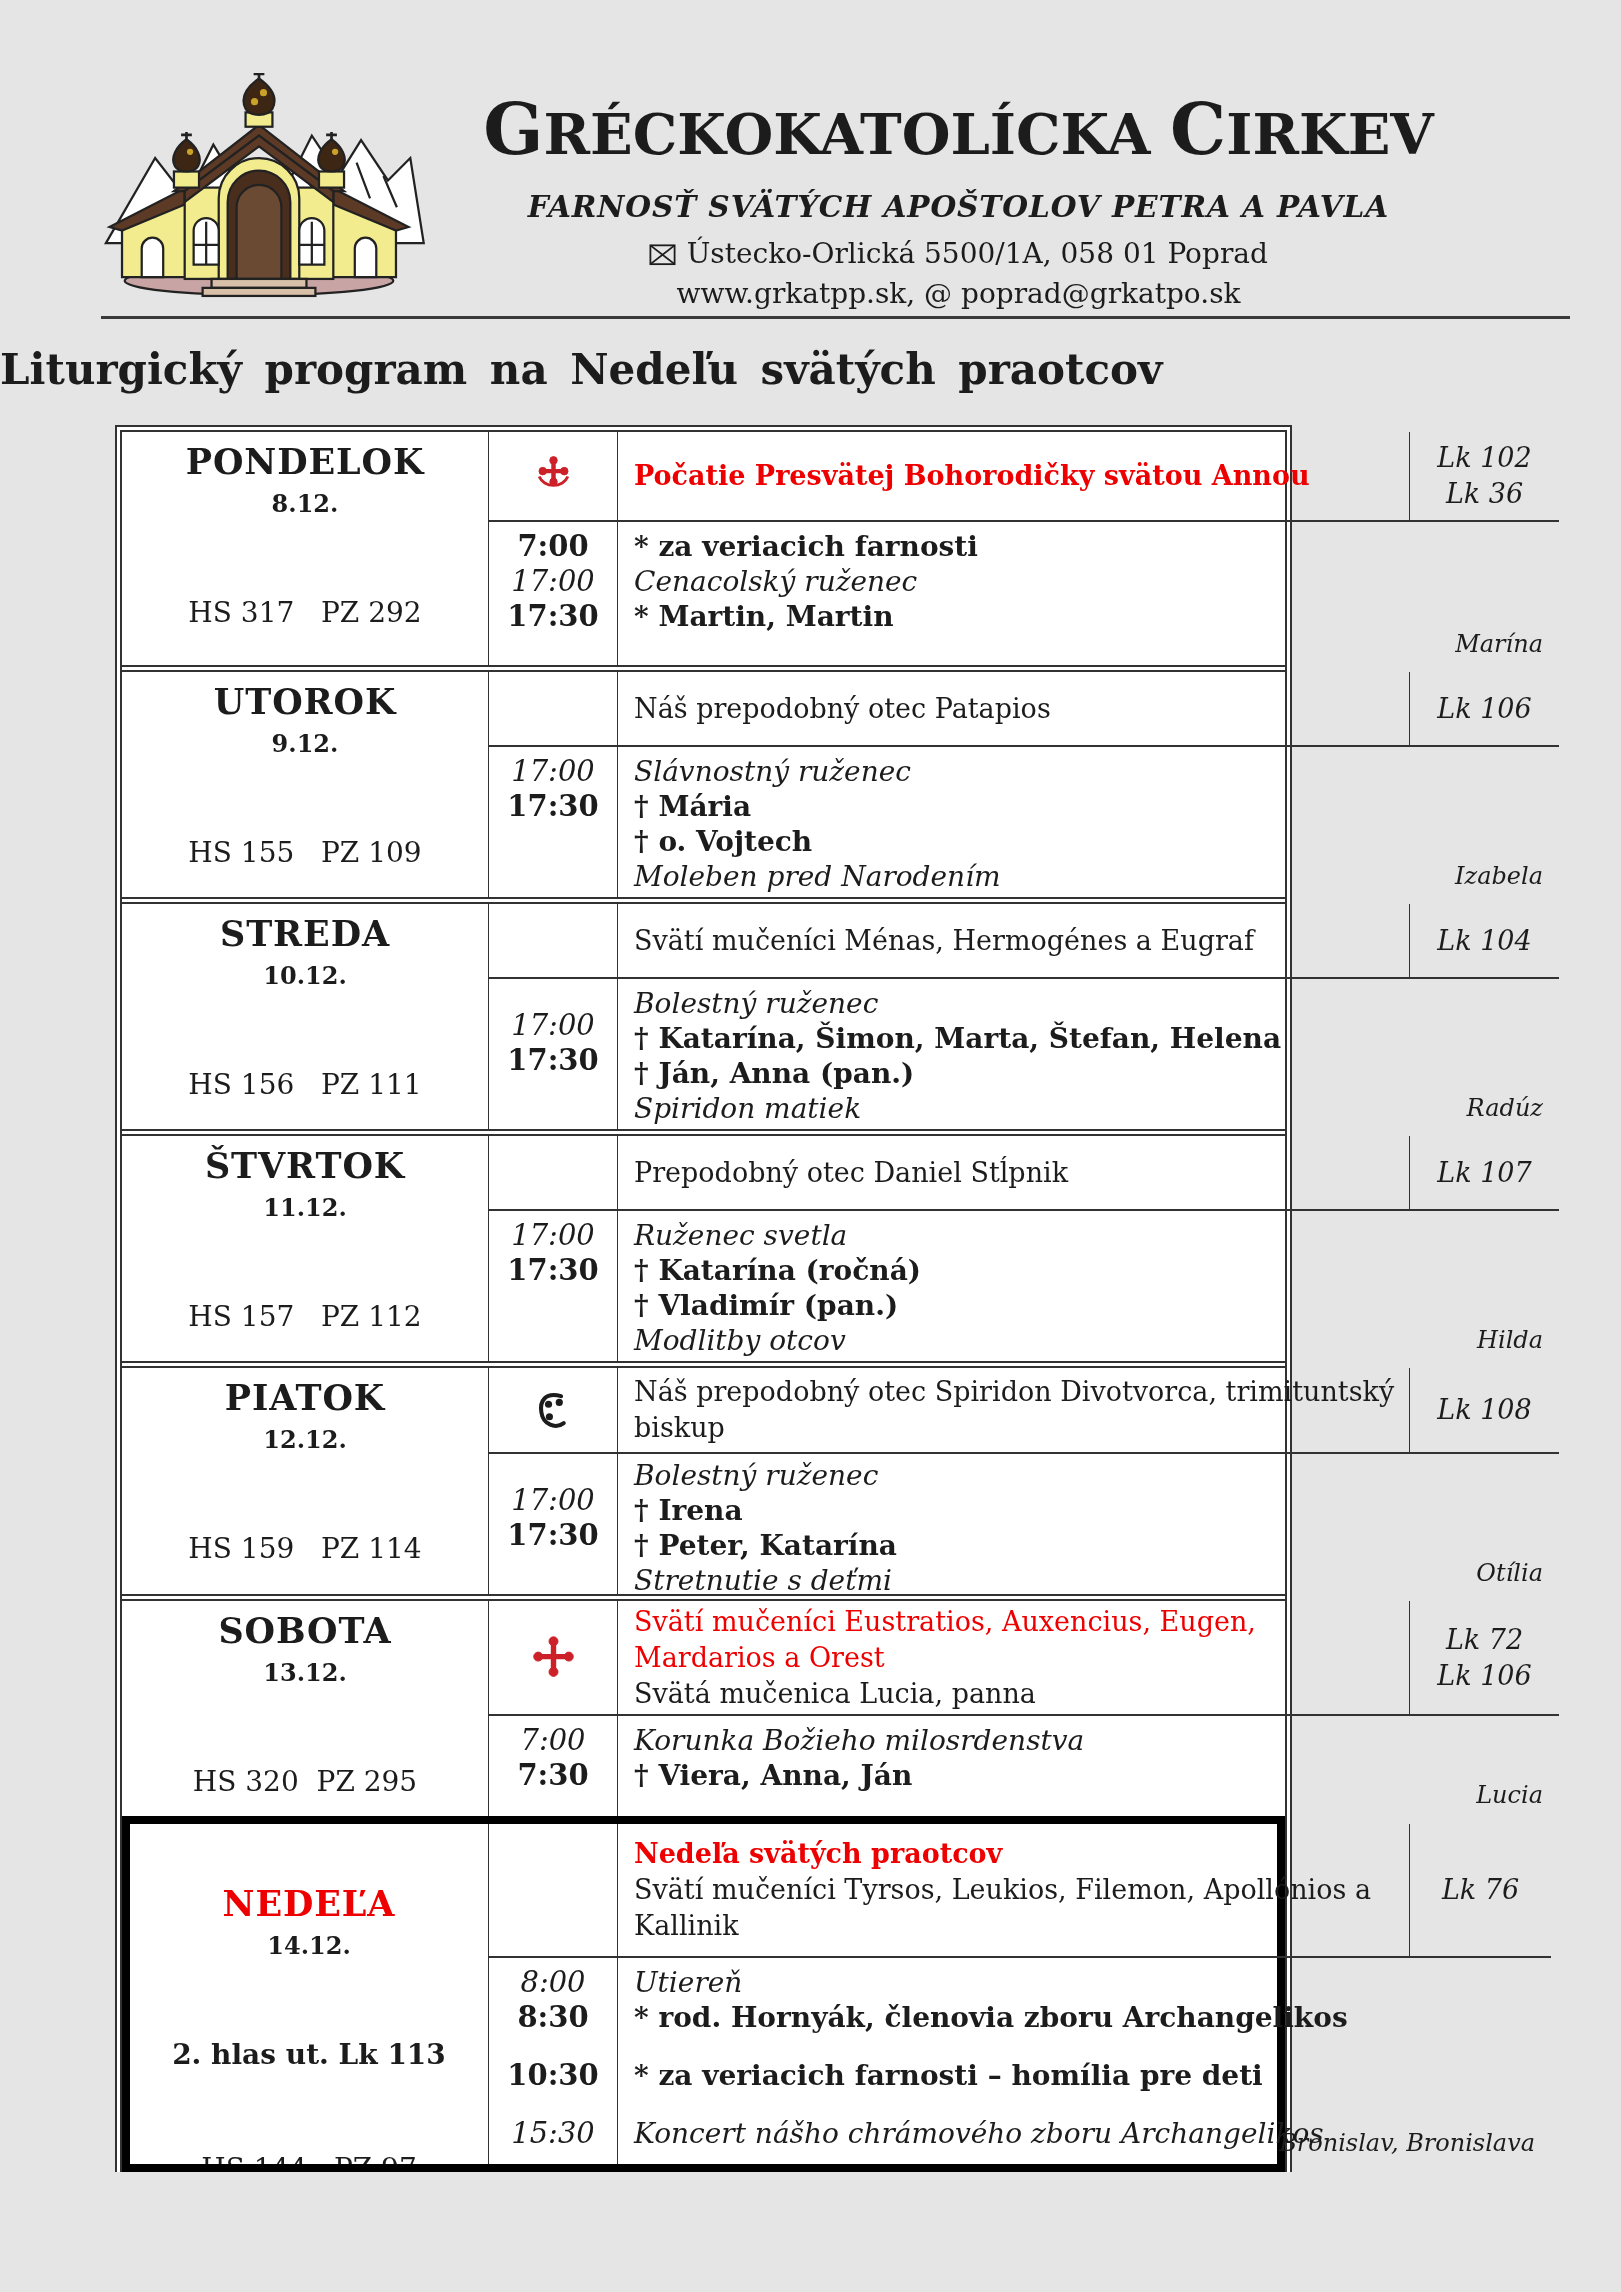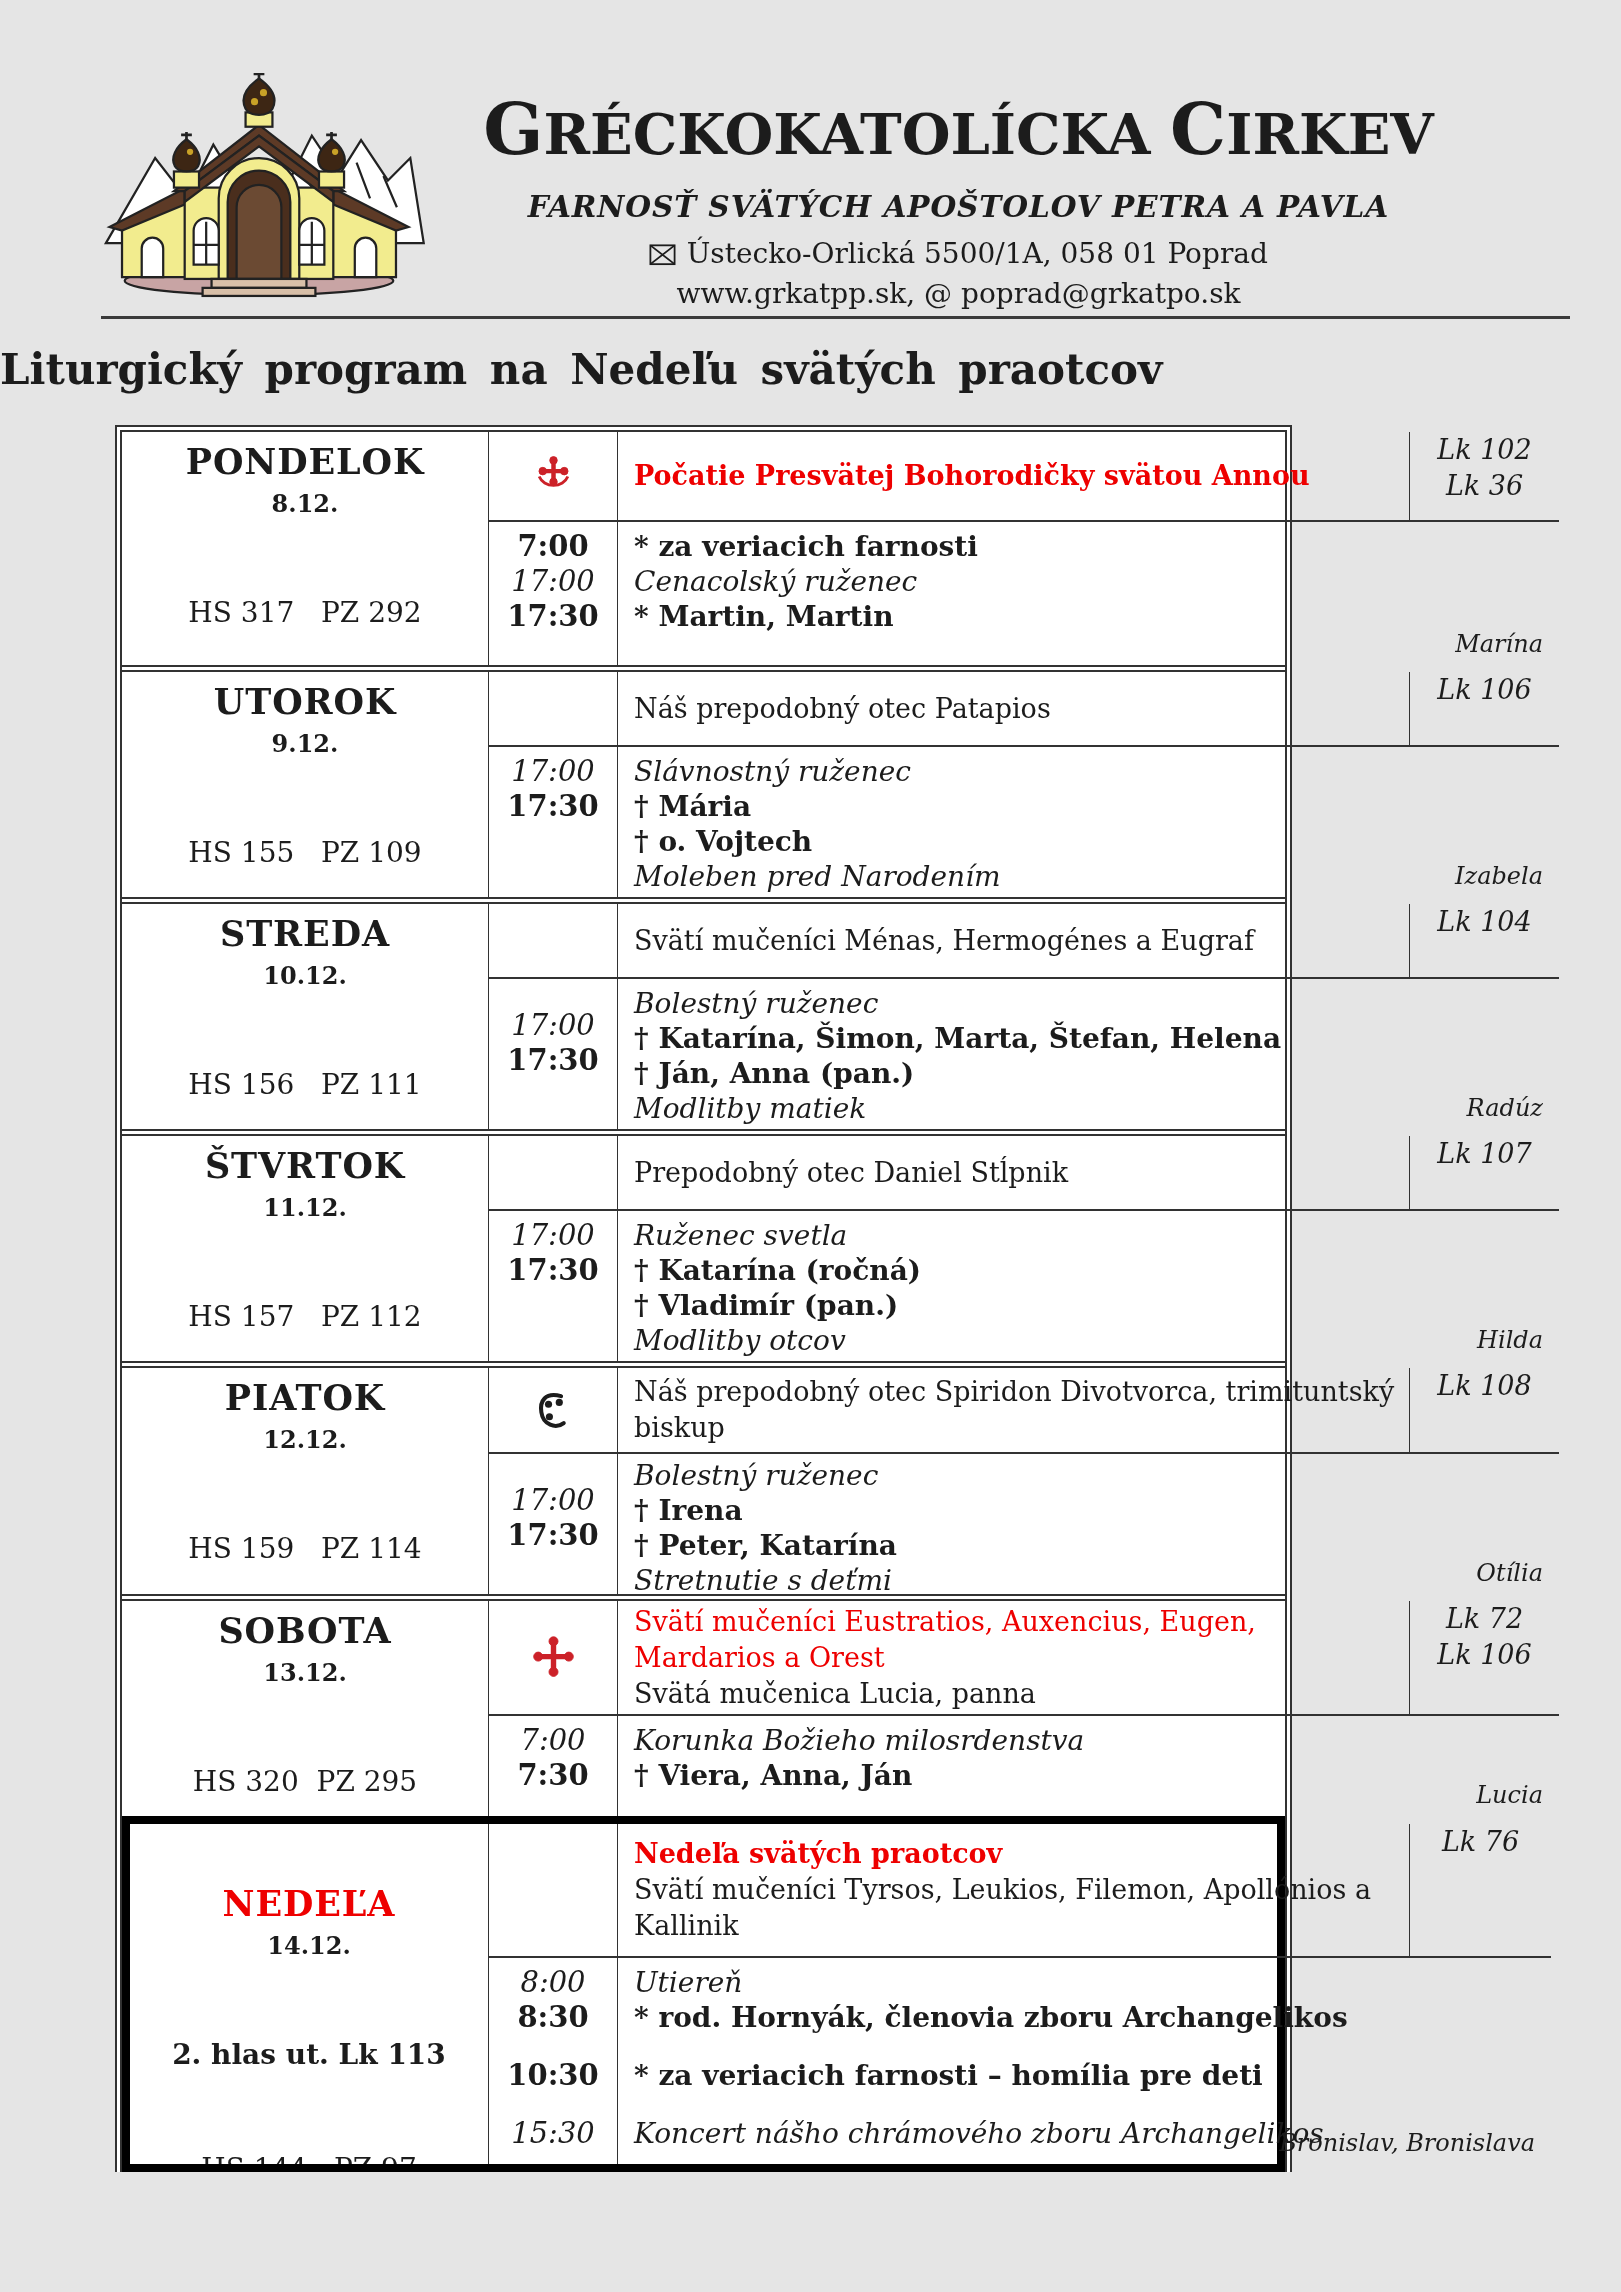--- a/index.html
+++ b/index.html
@@ -33,21 +33,21 @@
   .day-block.sunday{border:8px solid #000;grid-template-columns:359px 129px 791px 142px;}
   .cell{overflow:hidden;}
   .day-cell{grid-row:1/3;grid-column:1;border-right:1.8px solid var(--line);display:flex;flex-direction:column;align-items:center;text-align:center;padding:9px 5.4px 14.3px 5.4px;}
   .day-name{font-size:35px;font-weight:bold;letter-spacing:0.9px;}
   .day-name.red{color:var(--red);}
   .day-date{font-size:24px;margin-top:7px;font-weight:bold;}
   .day-notes{margin-top:auto;font-size:28px;line-height:38px;white-space:pre-wrap;}
   .dn.b{font-weight:bold;}
   .icon-cell{grid-row:1;grid-column:2;border-right:1.8px solid var(--line);border-bottom:2.7px solid var(--line);display:flex;align-items:center;justify-content:center;}
   .feast-cell{grid-row:1;grid-column:3;border-bottom:2.7px solid var(--line);display:flex;flex-direction:column;justify-content:center;padding:3.6px 10.7px 3.6px 16px;font-size:27px;line-height:36px;}
-  .lk-cell{grid-row:1;grid-column:4;border-left:1.8px solid var(--line);border-bottom:2.7px solid var(--line);display:flex;flex-direction:column;align-items:center;font-style:italic;font-size:27px;line-height:36px;}
+  .lk-cell{grid-row:1;grid-column:4;border-left:1.8px solid var(--line);border-bottom:2.7px solid var(--line);display:flex;flex-direction:column;justify-content:center;align-items:center;font-style:italic;font-size:27px;line-height:36px;}
   .time-cell{grid-row:2;grid-column:2;border-right:1.8px solid var(--line);text-align:center;padding-top:7.2px;font-size:29px;line-height:35px;}
   .time-cell.offset{padding-top:29px;}
   .body-cell{grid-row:2;grid-column:3/5;position:relative;padding:7.2px 14.3px 3.6px 16px;font-size:28px;line-height:35px;}
   .fl.red{color:var(--red);}
   .b{font-weight:bold;}
   .i{font-style:italic;}
   .gap{margin-top:23px;}
   .nameday{position:absolute;right:16px;bottom:2.7px;font-size:24px;font-style:italic;}
 </style>
 </head>
@@ -215,21 +215,21 @@
         <div>Lk 104</div>
       </div>
       <div class="cell time-cell offset">
         <div class="t i">17:00</div>
         <div class="t b">17:30</div>
       </div>
       <div class="cell body-cell">
         <div class="s i">Bolestný ruženec</div>
         <div class="s b">† Katarína, Šimon, Marta, Štefan, Helena</div>
         <div class="s b">† Ján, Anna (pan.)</div>
-        <div class="s i">Modlitby matiek</div>
+        <div class="s i">Spiridon matiek</div>
         <div class="nameday">Radúz</div>
       </div>
     </section>
 
     <section class="day-block" style="grid-template-rows:75px 150px;">
       <div class="cell day-cell">
         <div class="day-name">ŠTVRTOK</div>
         <div class="day-date">11.12.</div>
         <div class="day-notes" style="padding-bottom:23px;">
           <div class="dn">HS 157   PZ 112</div>

